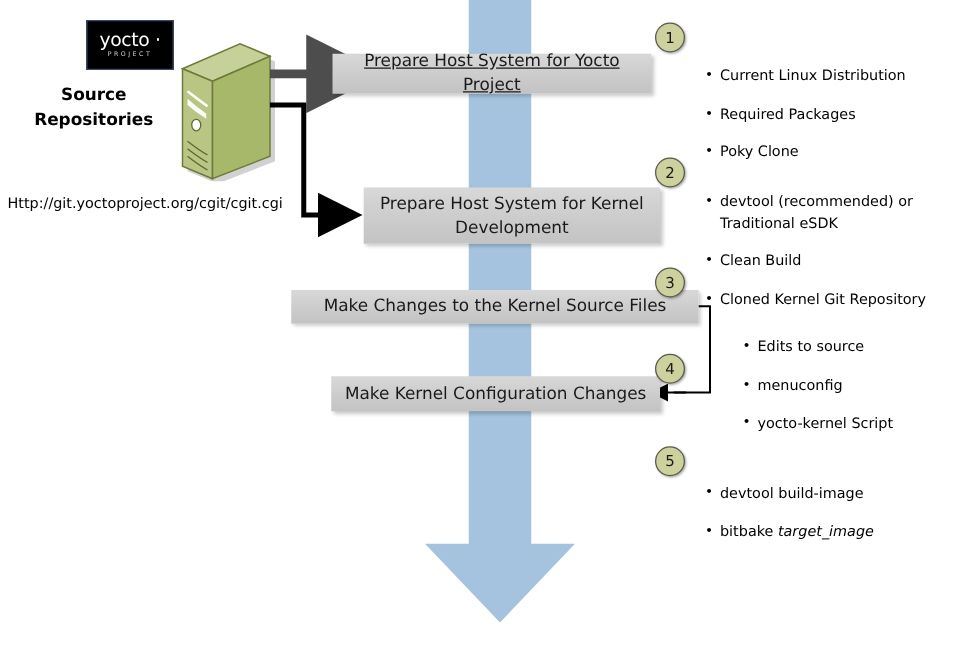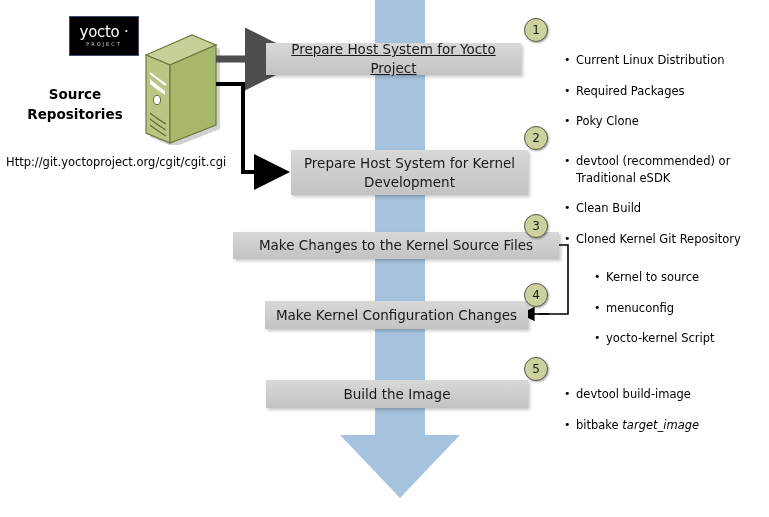--- a/index.html
+++ b/index.html
@@ -49,21 +49,20 @@
 
   
   .src-label {
     left: 10px; top: 66px;
     width: 130px;
     text-align: center;
     font-size: 13.5px;
     font-weight: bold;
     color: #000000;
     line-height: 20px;
-    margin-top: 18px;
   }
   .repo-url {
     left: 6px; top: 155px;
     font-size: 11.5px;
     color: #000000;
     white-space: nowrap;
   }
 
   
   .server { left: 132px; top: 33px; width: 88px; height: 112px; }
@@ -210,23 +209,20 @@
   </div>
   <div class="abs pbox" id="box2">
     <span>Prepare Host System for Kernel Development</span>
   </div>
   <div class="abs pbox" id="box3">
     <span>Make Changes to the Kernel Source Files</span>
   </div>
   <div class="abs pbox" id="box4">
     <span>Make Kernel Configuration Changes</span>
   </div>
-  <div class="abs pbox" id="box5">
-    <span>Build the Image</span>
-  </div>
 
   <div class="abs badge" id="badge1">
     <span>1</span>
   </div>
   <div class="abs badge" id="badge2">
     <span>2</span>
   </div>
   <div class="abs badge" id="badge3">
     <span>3</span>
   </div>
@@ -243,21 +239,21 @@
     <li>Poky Clone</li>
   </ul>
 
   <ul class="abs blist" id="list2">
     <li>devtool (recommended) or Traditional eSDK</li>
     <li>Clean Build</li>
     <li>Cloned Kernel Git Repository</li>
   </ul>
 
   <ul class="abs blist" id="list34">
-    <li>Kernel to source</li>
+    <li>Edits to source</li>
     <li>menuconfig</li>
     <li>yocto-kernel Script</li>
   </ul>
 
   <ul class="abs blist" id="list5">
     <li>devtool build-image</li>
     <li><span>bitbake </span><span class="ital">target_image</span></li>
   </ul>
 
 </div>

